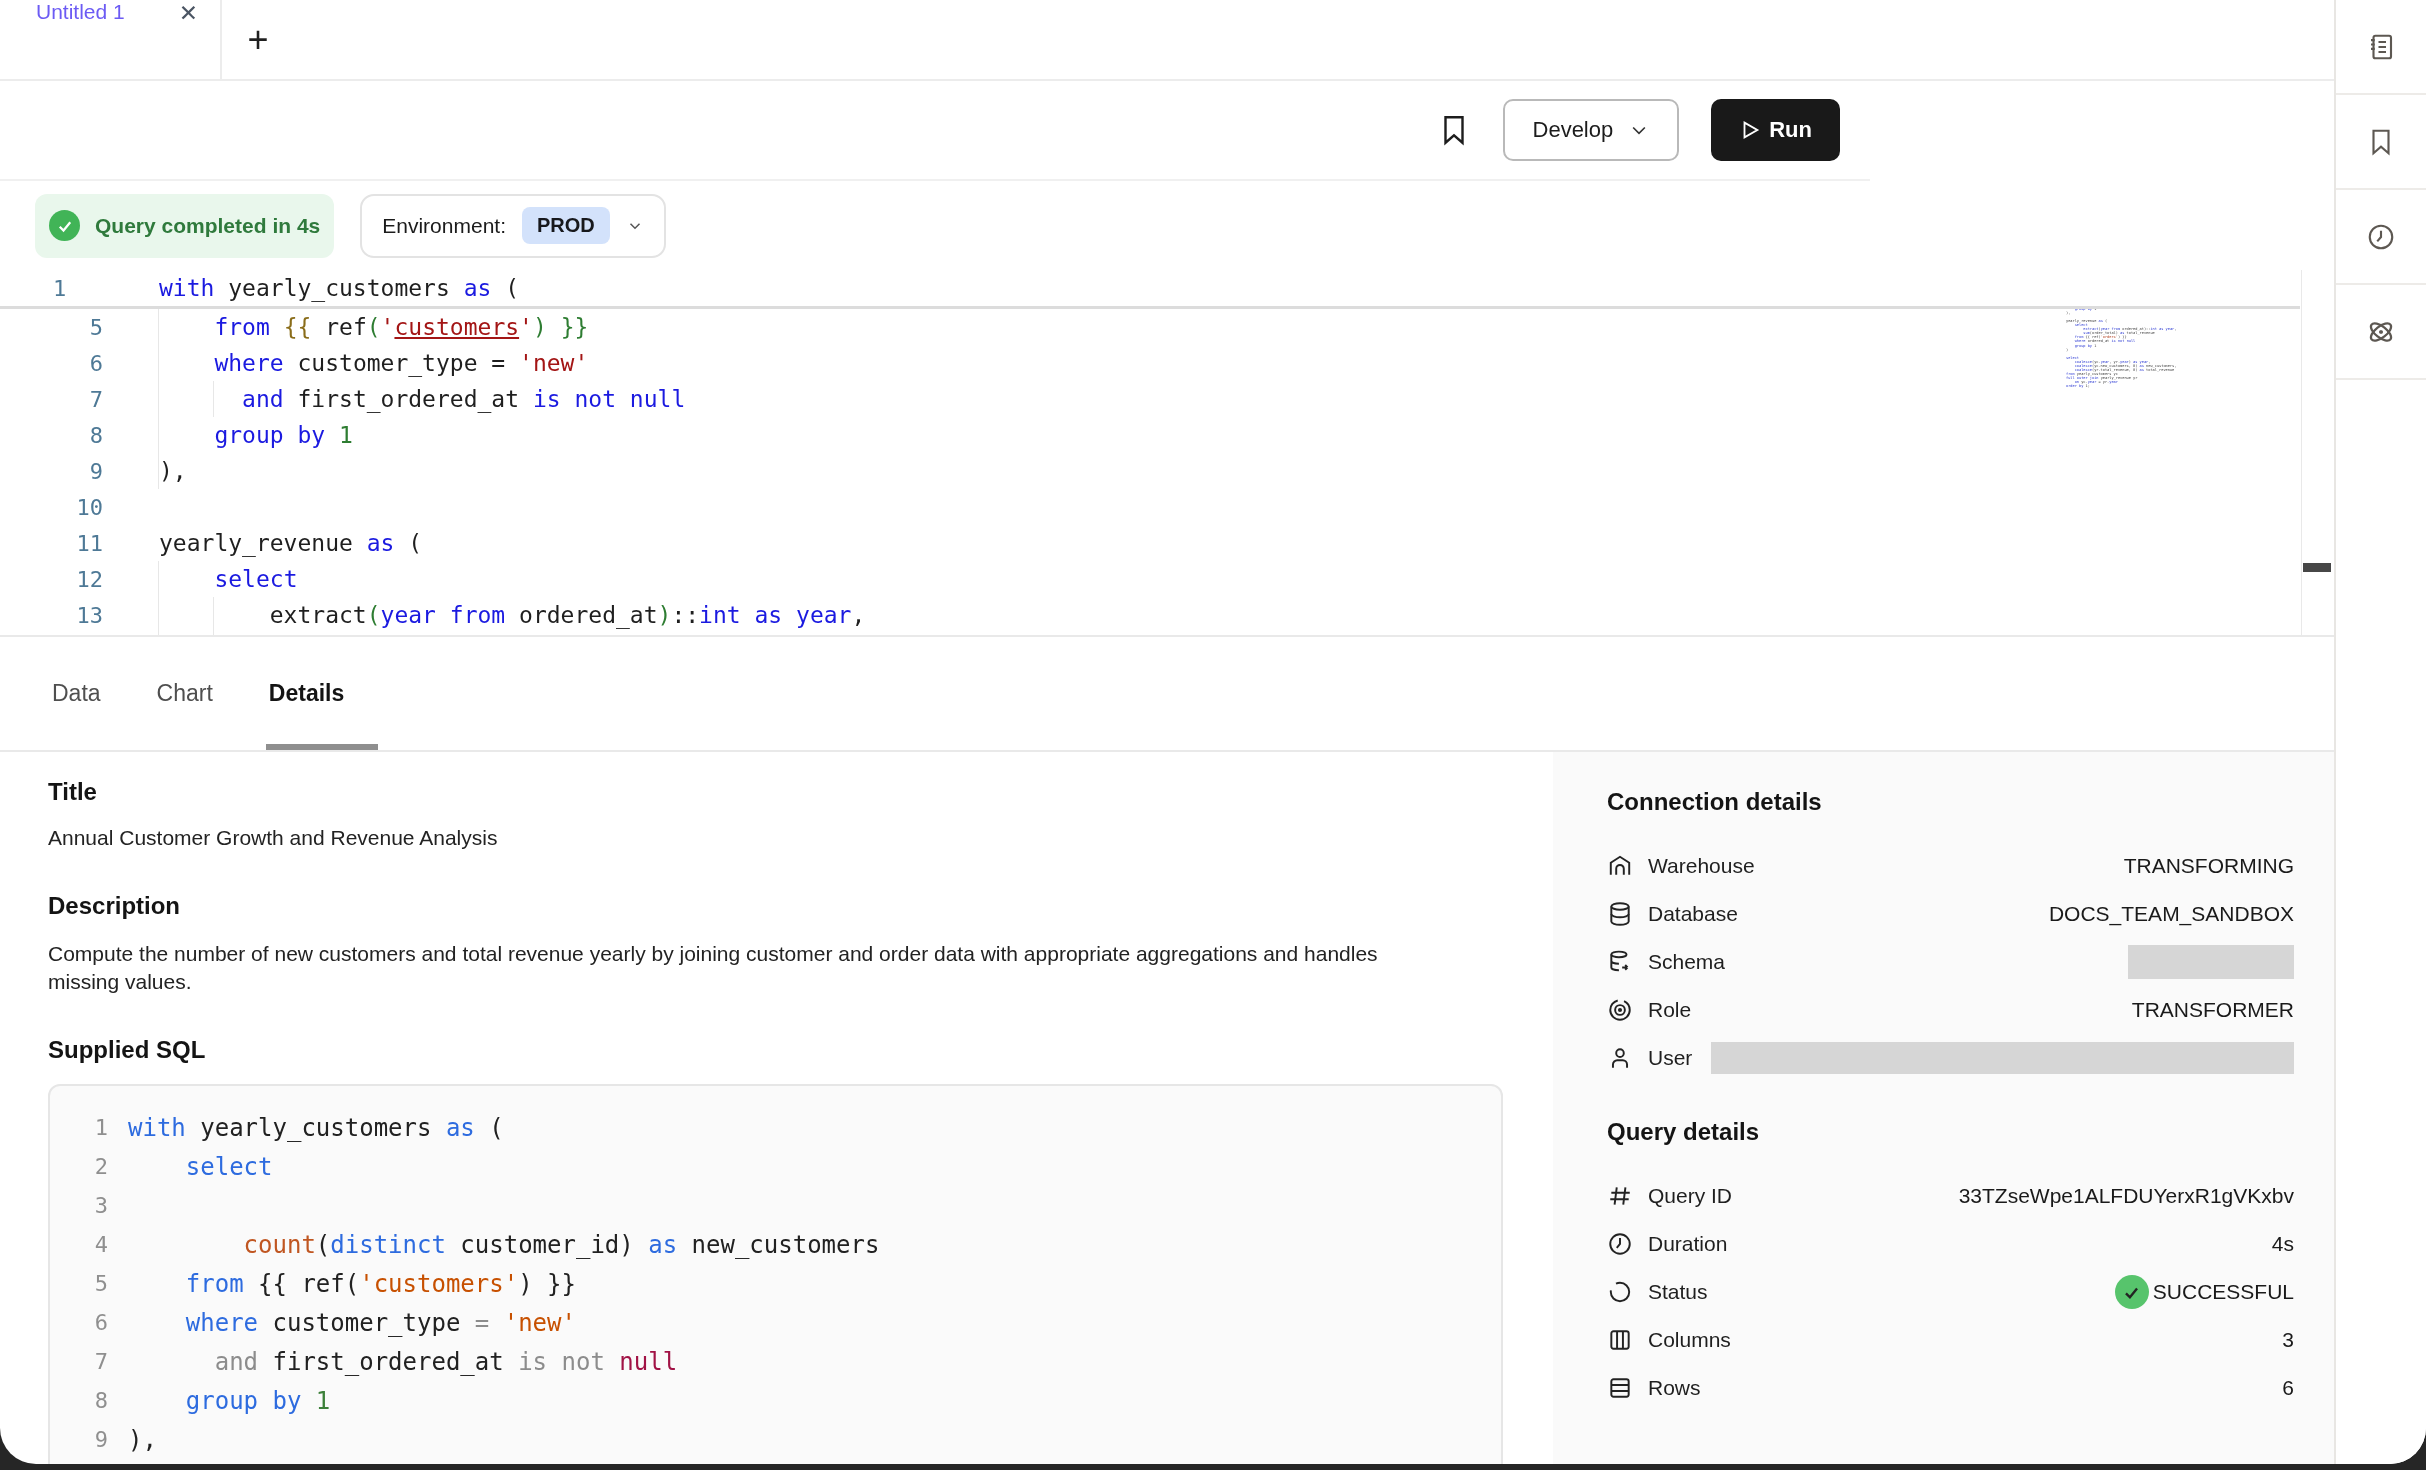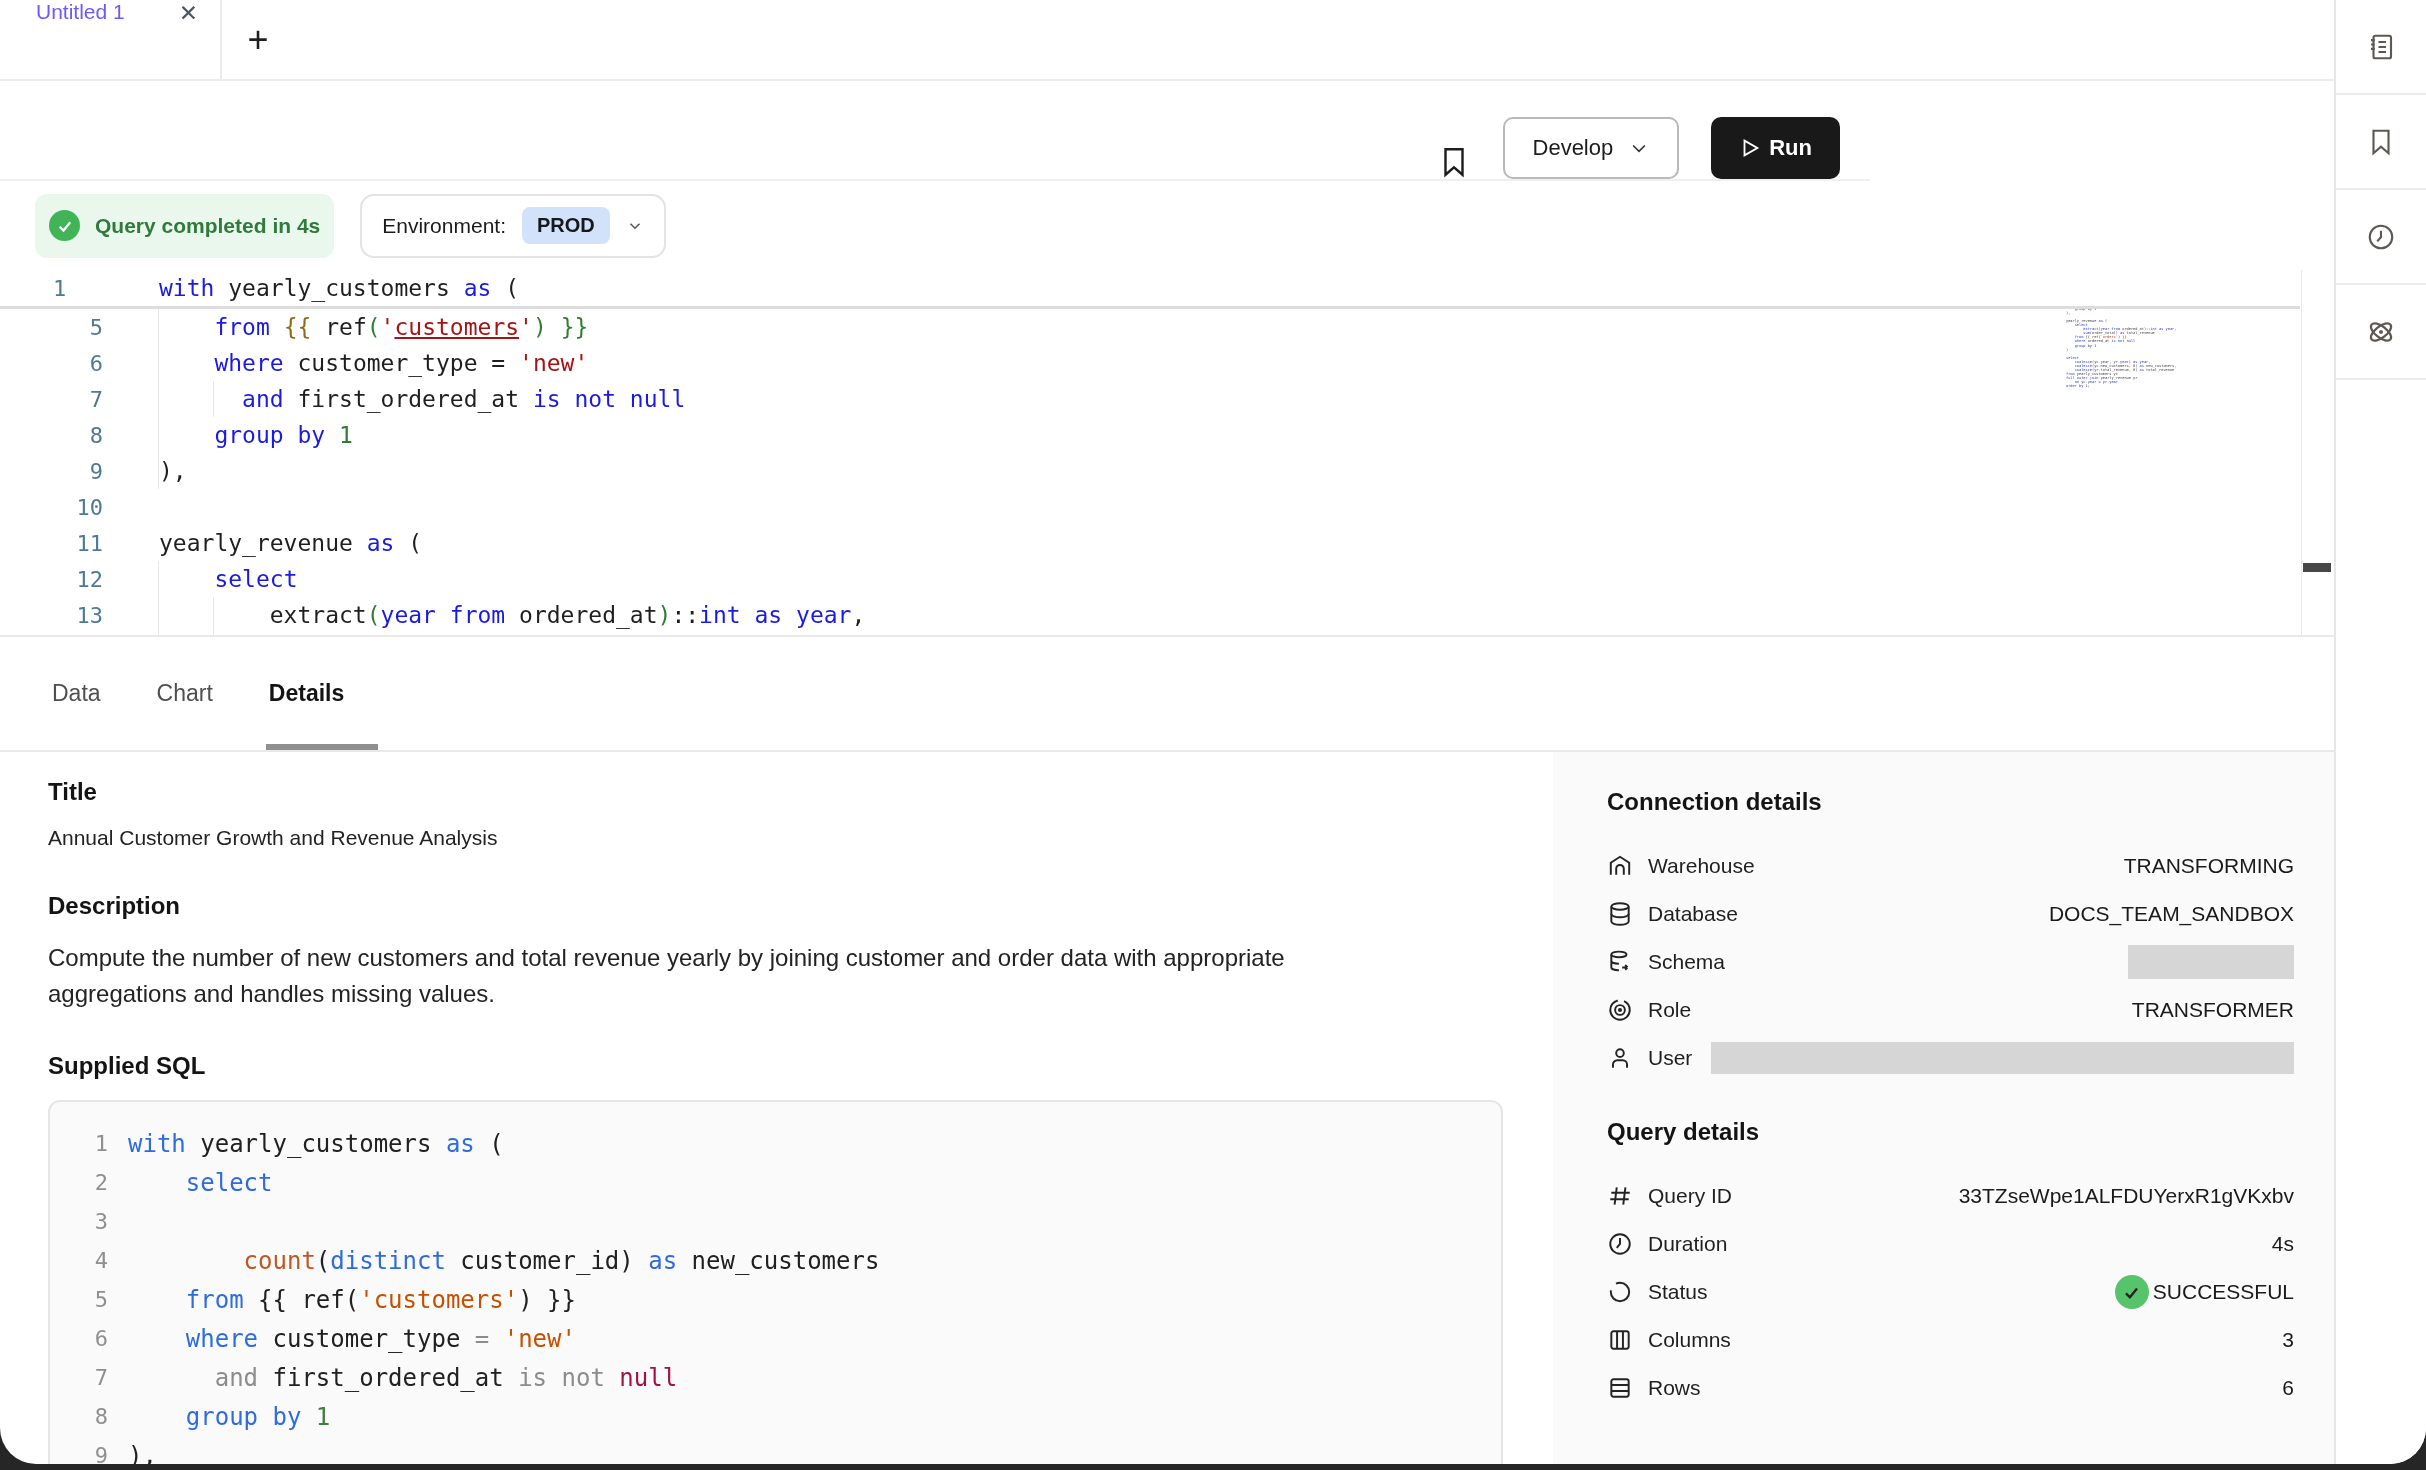--- a/index.html
+++ b/index.html
@@ -20,21 +20,21 @@
             border-bottom:2px solid #ececec; display:flex; align-items:stretch; }
   .tab { width:222px; border-right:2px solid #ececec; display:flex; 
          padding:0 22px 0 36px; }
   .tab-label { color:#6c5bf4; font-size:21px; }
   .tab-close { margin-left:auto; color:#4b5563; font-size:23px; cursor:pointer; }
   .newtab { width:72px; display:flex; align-items:center; justify-content:center;
             font-size:36px; font-weight:300; color:#1f1f1f; cursor:pointer; }
 
   
   .toolbar { position:absolute; top:81px; left:0; width:1870px; height:100px;
-             border-bottom:2px solid #f0f0f0; display:flex; align-items:flex-end;
+             border-bottom:2px solid #f0f0f0; display:flex; align-items:center;
              justify-content:flex-end; gap:32px; padding-right:30px; }
   .bm-btn { display:flex; cursor:pointer; }
   .btn-develop { height:62px; padding:0 28px; border:2px solid #b9b9b9; border-radius:10px;
                  background:#fff; display:flex; align-items:center; gap:16px;
                  font-size:22px; color:#1c1c1c; font-weight:500; cursor:pointer; }
   .btn-run { height:62px; padding:0 28px; border-radius:10px; background:#191919;
              display:flex; align-items:center; gap:8px; color:#fff; font-size:22px;
              font-weight:600; cursor:pointer; }
 
   
@@ -87,21 +87,21 @@
                 display:flex; align-items:center; gap:56px; padding-left:52px; }
   .rtab { font-size:23px; color:#4f4f4f; cursor:pointer; }
   .rtab.active { color:#141414; font-weight:600; }
   .rtab-underline { position:absolute; left:266px; bottom:0; width:112px; height:6px;
                     background:#8f8f8f; }
 
   
   .details-left { position:absolute; left:48px; top:778px; width:1455px; }
   .d-h { font-size:24px; font-weight:700; color:#141414; margin-bottom:20px; }
   .d-text { font-size:21px; color:#232323; margin-bottom:42px; }
-  .d-desc { font-size:24px; color:#232323; line-height:36px; max-width:1330px; margin-bottom:40px; }
+  .d-desc { font-size:21px; color:#232323; line-height:28px; max-width:1330px; margin-bottom:40px; }
   .sqlbox { width:1455px; height:520px; background:#fafafa; border:2px solid #e6e6e6;
             border-radius:12px; padding:22px 24px; font-family:"DejaVu Sans Mono", monospace; }
   .sqlbox .code-line { height:39px; }
   .sqlbox .gutter { width:34px; color:#8f8f8f; font-size:22px; }
   .sqlbox .code { margin-left:20px; font-size:24px; }
 
   .details-right { position:absolute; left:1553px; top:752px; width:781px; height:714px;
                    background:#fafafa; padding:36px 40px 0 54px; }
   .p-h { font-size:24px; font-weight:700; color:#141414; margin-bottom:26px; }
   .p-h2 { margin-top:36px; }

